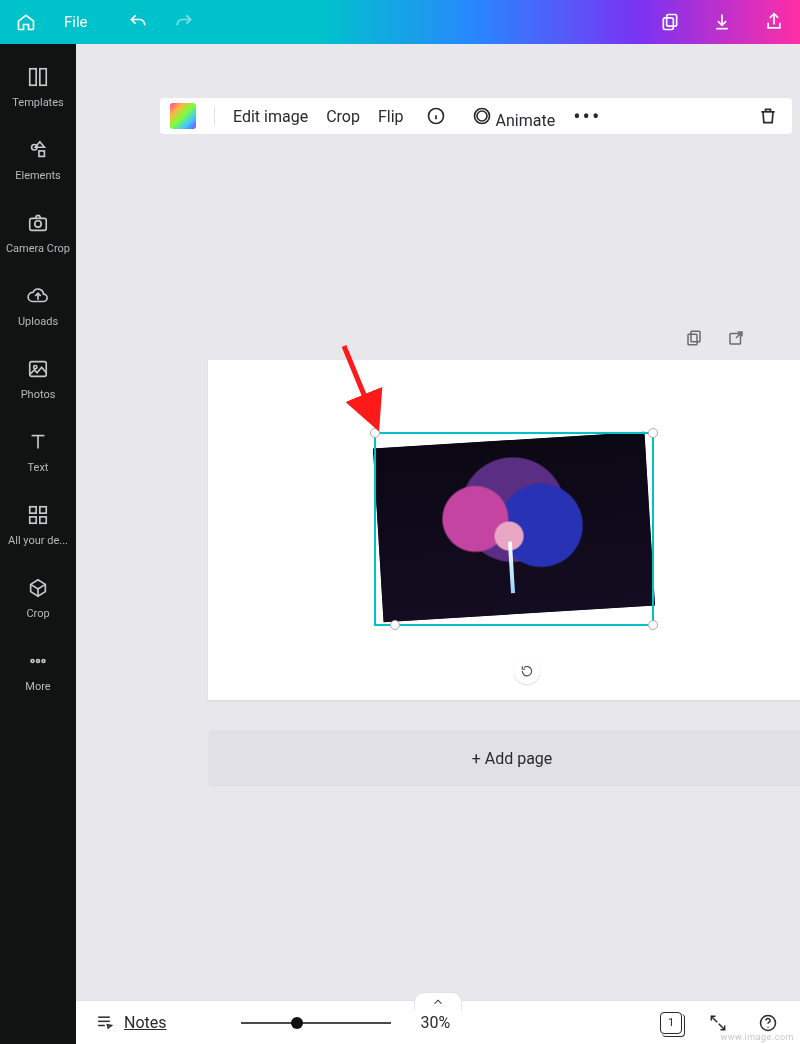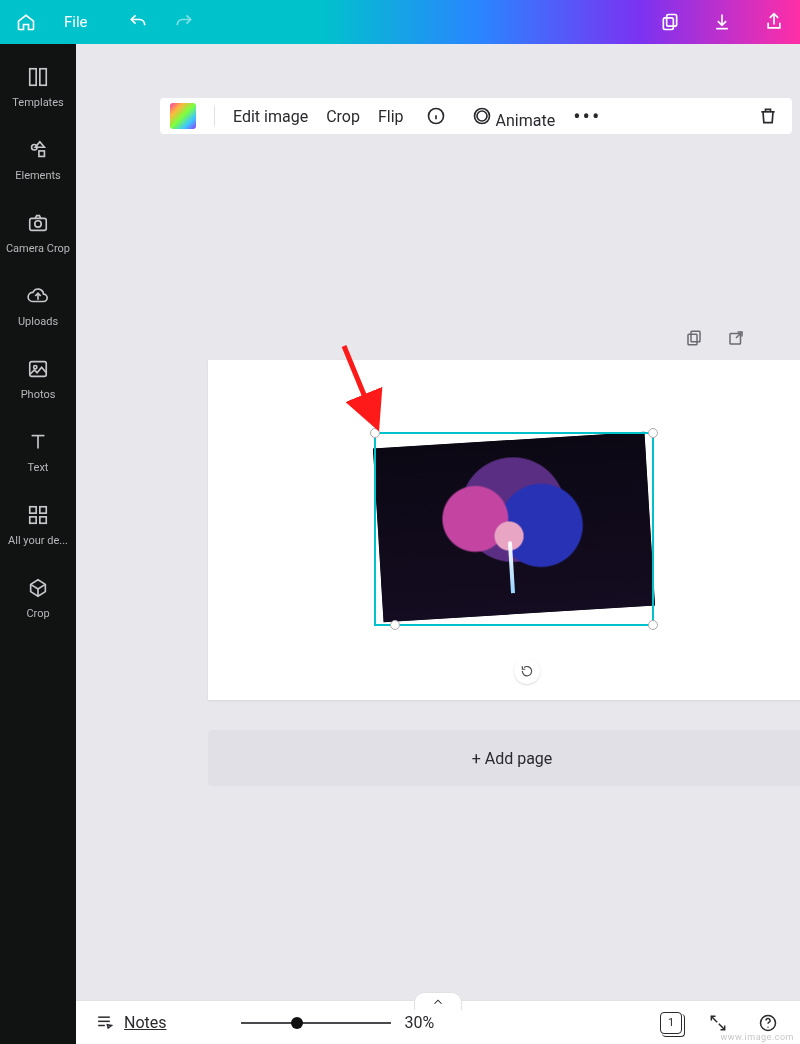--- a/index.html
+++ b/index.html
@@ -194,21 +194,21 @@
   .bottombar .notes { display: flex; align-items: center; gap: 10px; font-size: 16px; text-decoration: underline; }
   .bottombar svg { stroke:#2a2a2e; fill:none; stroke-width:1.8; }
   .slider {
     margin-left: 60px;
     width: 150px; height: 2px; background:#4a4a4e; position: relative;
   }
   .slider-knob {
     position:absolute; top:-5px; left:50px;
     width:12px; height:12px; border-radius:50%; background:#111;
   }
-  .zoom { margin-left: 0; font-size:16px; }
+  .zoom { margin-left: 16px; font-size:16px; }
   .bottombar .right { margin-left:auto; display:flex; align-items:center; gap:22px; }
   .page-count-chip {
     border:1.5px solid #2a2a2e; border-radius:4px;
     width:22px; height:22px; font-size:11px;
     display:flex; align-items:center; justify-content:center;
     position:relative;
   }
   .page-count-chip::after { content:""; position:absolute; right:-4px; bottom:-4px; width:22px; height:22px; border:1.5px solid #2a2a2e; border-radius:4px; border-top:none; border-left:none; }
   .collapse-chevron {
     position:absolute; left:50%; transform:translateX(-50%);
@@ -322,20 +322,28 @@
       </svg>
     <span>All your de...</span>
   </div>
   <div class="side-item">
     <svg viewBox="0 0 24 24">
         <path d="M4 8l8-5 8 5v8l-8 5-8-5z"></path>
         <path d="M4 8l8 5 8-5"></path>
         <path d="M12 13v8"></path>
       </svg>
     <span>Crop</span>
+  </div>
+  <div class="side-item">
+    <svg viewBox="0 0 24 24">
+        <circle cx="6" cy="12" r="1.6"></circle>
+        <circle cx="12" cy="12" r="1.6"></circle>
+        <circle cx="18" cy="12" r="1.6"></circle>
+      </svg>
+    <span>More</span>
   </div>
 </div>
 
 <div class="canvas-wrap">
 
   <div class="ctxbar">
     <div class="color-swatch"></div>
     <div class="sep"></div>
     <span>Edit image</span>
     <span>Crop</span>

